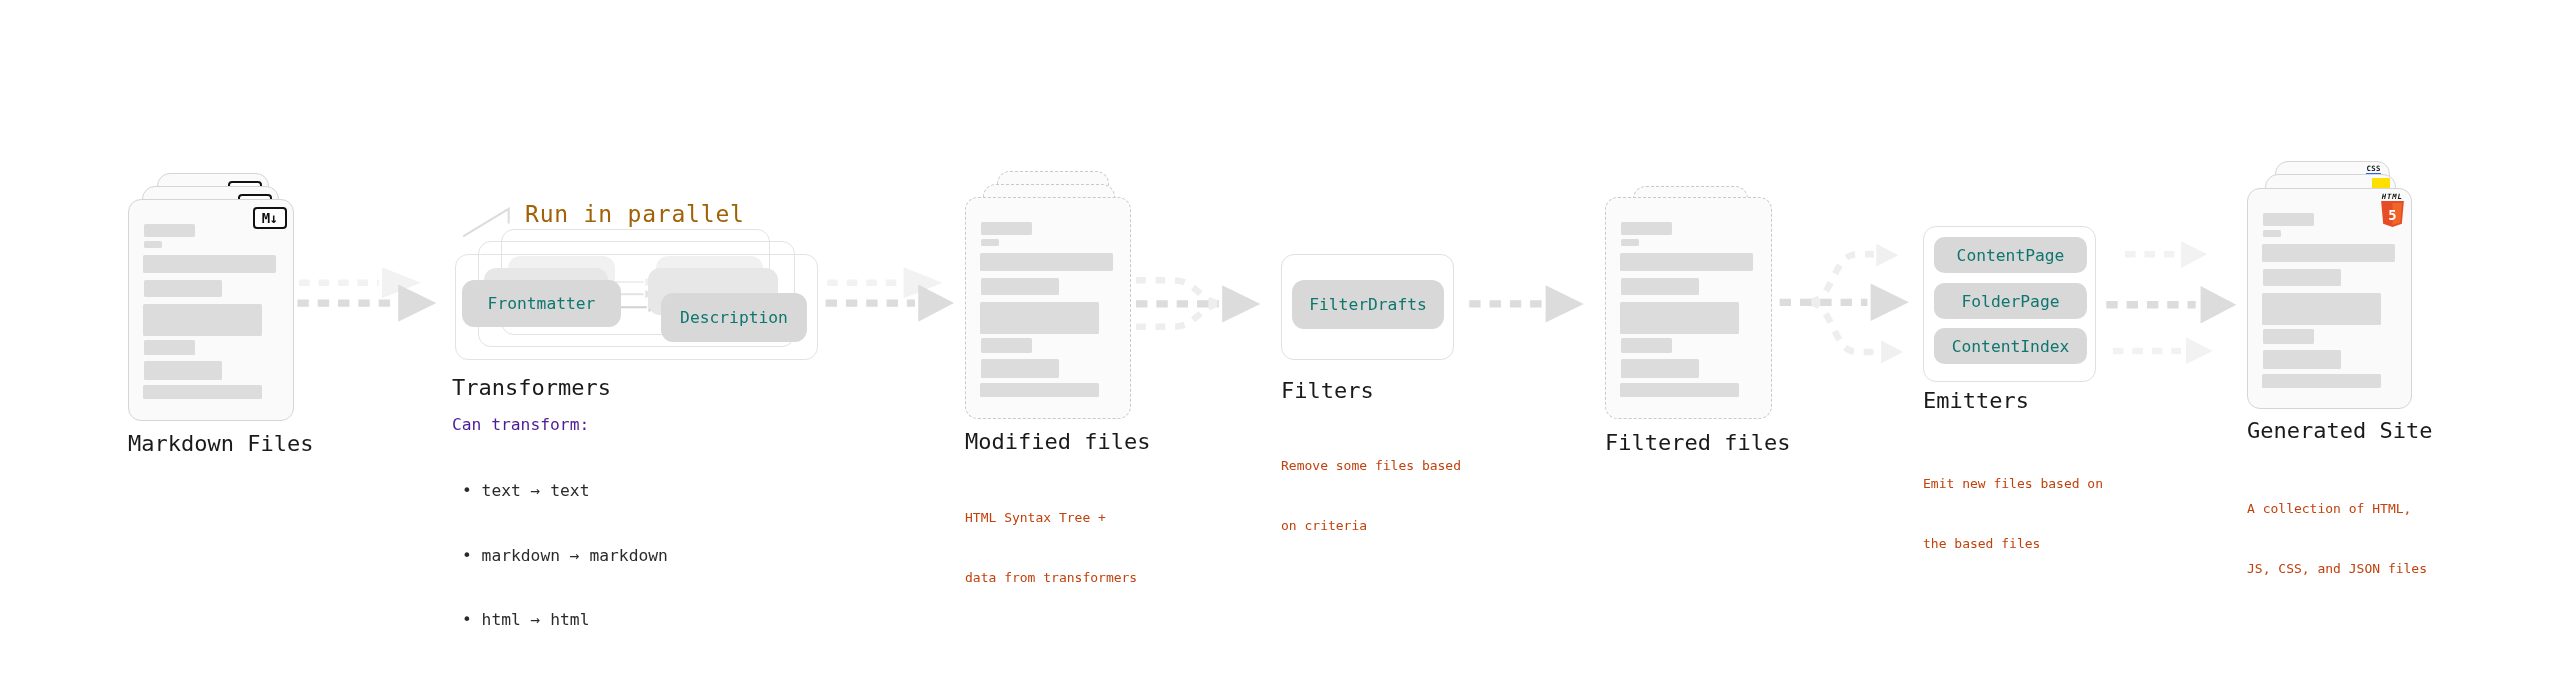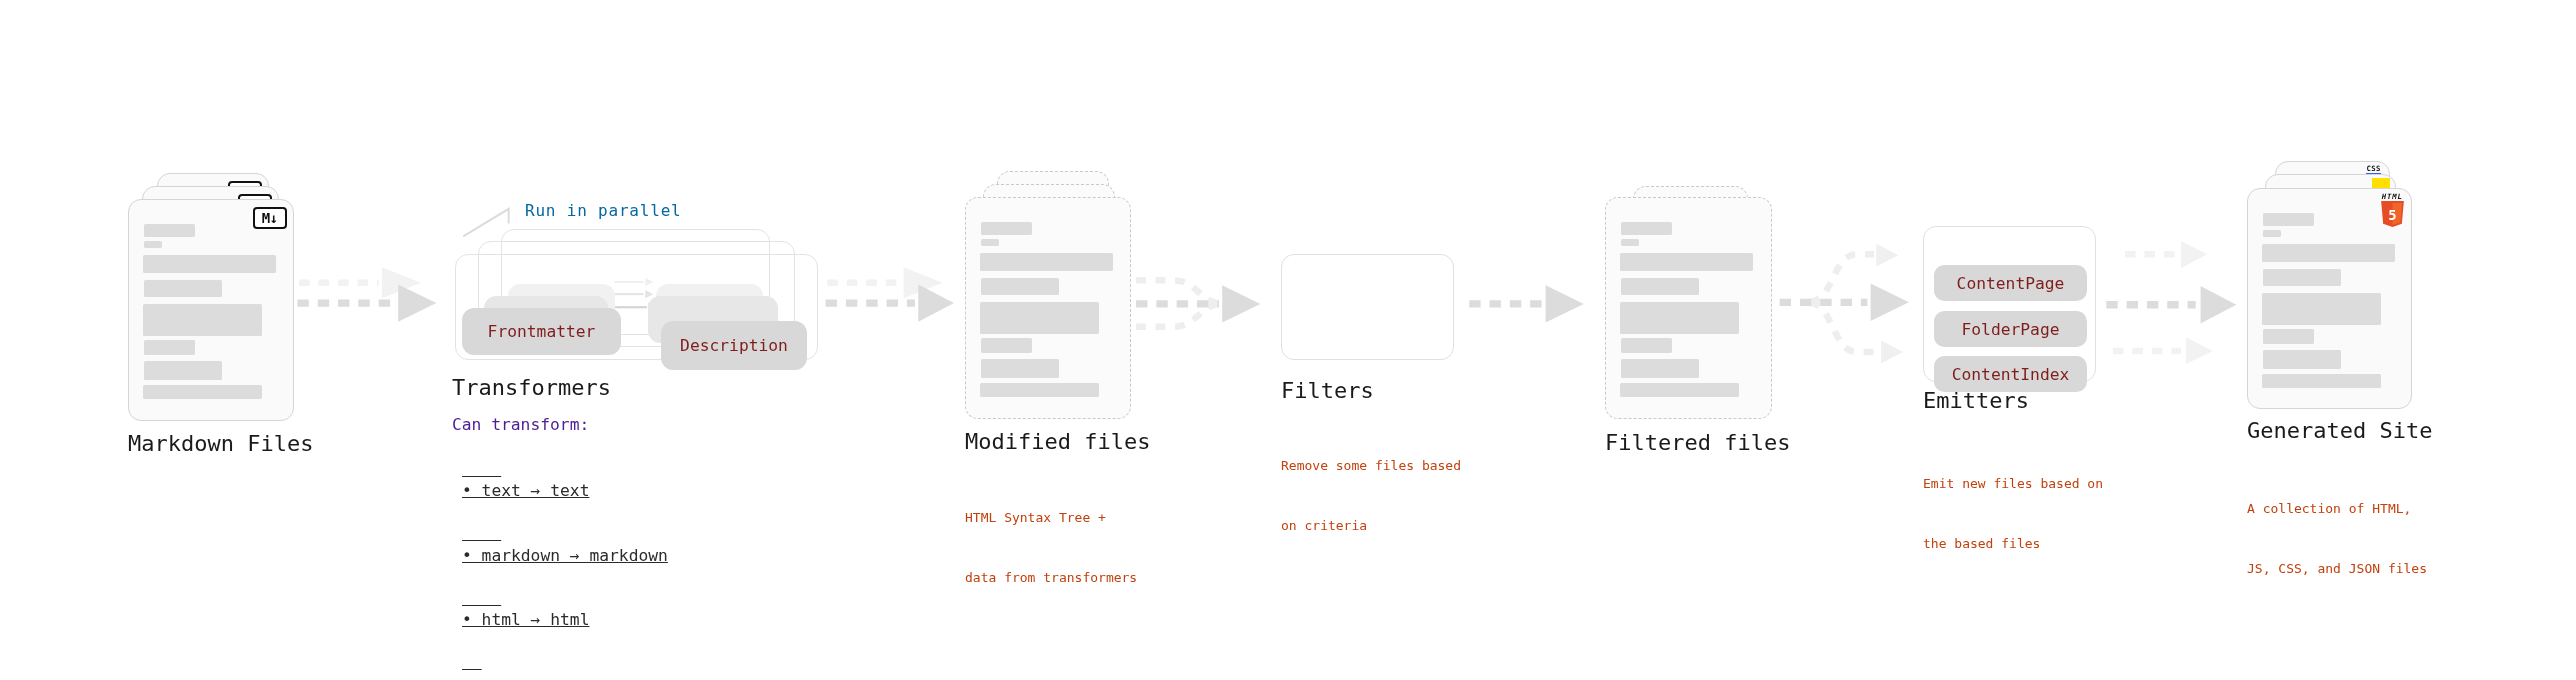--- a/index.html
+++ b/index.html
@@ -34,31 +34,31 @@
   
   .t-container { position:absolute; border:1.6px solid #e3e3e3; border-radius:13px; background:transparent; box-sizing:border-box; }
 
   
   .panel { position:absolute; border:1.6px solid #e0e0e0; border-radius:13px; background:#ffffff; box-sizing:border-box; }
 
   
   .chip {
     position:absolute; background:#d8d8d8; border-radius:12.2px;
     display:flex; align-items:center; justify-content:center;
-    font-size:16.3px; color:#7f1d1d; box-sizing:border-box; white-space:pre;margin-top:28px;
+    font-size:16.3px; color:#0f766e; box-sizing:border-box; white-space:pre;
   }
   .chip.ghost1 { background:#e7e7e7; }
   .chip.ghost2 { background:#f1f1f1; }
 
   
   .stage-label { position:absolute; font-size:22px; color:#1a1a1a; white-space:pre; }
   .stage-sub { position:absolute; font-size:13px; line-height:20.3px; color:#c2410c; white-space:pre; }
   .note-heading { position:absolute; font-size:16.3px; color:#4c1d95; white-space:pre;text-align:center; }
-  .bullets { position:absolute; font-size:16.3px; line-height:21.5px; color:#2b2b2b; white-space:pre;text-decoration:underline; }
-  .parallel-note { position:absolute; font-size:16px; color:#0369a1; letter-spacing:0.8px; white-space:pre; }
+  .bullets { position:absolute; font-size:16.3px; line-height:21.5px; color:#2b2b2b; white-space:pre; }
+  .parallel-note { position:absolute; font-size:23px; color:#a16207; letter-spacing:0.8px; white-space:pre; }
 </style>
 </head>
 <body>
 
 <div class="canvas">
 
   <svg class="arrow-layer" width="2576" height="681" viewBox="0 0 3170 838">
 
     <polyline points="570,291 626,257 626,275" fill="none" stroke="#dcdcdc" stroke-width="2.5"></polyline>
 
@@ -165,20 +165,21 @@
       <div class="skeleton-bar" style="left: 14.6px; top: 161px; width: 78px; height: 18.7px;"></div>
       <div class="skeleton-bar" style="left: 14px; top: 185px; width: 119px; height: 14px;"></div>
     </div>
   <div class="stage-label" style="left:965px;top:429px">Modified files</div>
   <div class="stage-sub" style="left:965px;top:467px">
     <div>HTML Syntax Tree +</div>
     <div>data from transformers</div>
   </div>
 
   <div class="panel" style="left:1281px;top:254px;width:173px;height:106px"></div>
+  <div class="chip" style="left:1292px;top:280px;width:152px;height:49px">FilterDrafts</div>
   <div class="stage-label" style="left:1281px;top:378px">Filters</div>
   <div class="stage-sub" style="left:1281px;top:415px">
     <div>Remove some files based</div>
     <div>on criteria</div>
   </div>
 
   <div class="file-card dashed" style="left:1633px;top:186px;width:115px;height:222px"></div>
   <div class="file-card dashed skeleton" style="left:1605px;top:197px;width:167px;height:222px">
       <div class="skeleton-bar" style="left: 14.6px; top: 24.4px; width: 51px; height: 12.2px;"></div>
       <div class="skeleton-bar" style="left: 14.6px; top: 41px; width: 18px; height: 6.5px;"></div>

